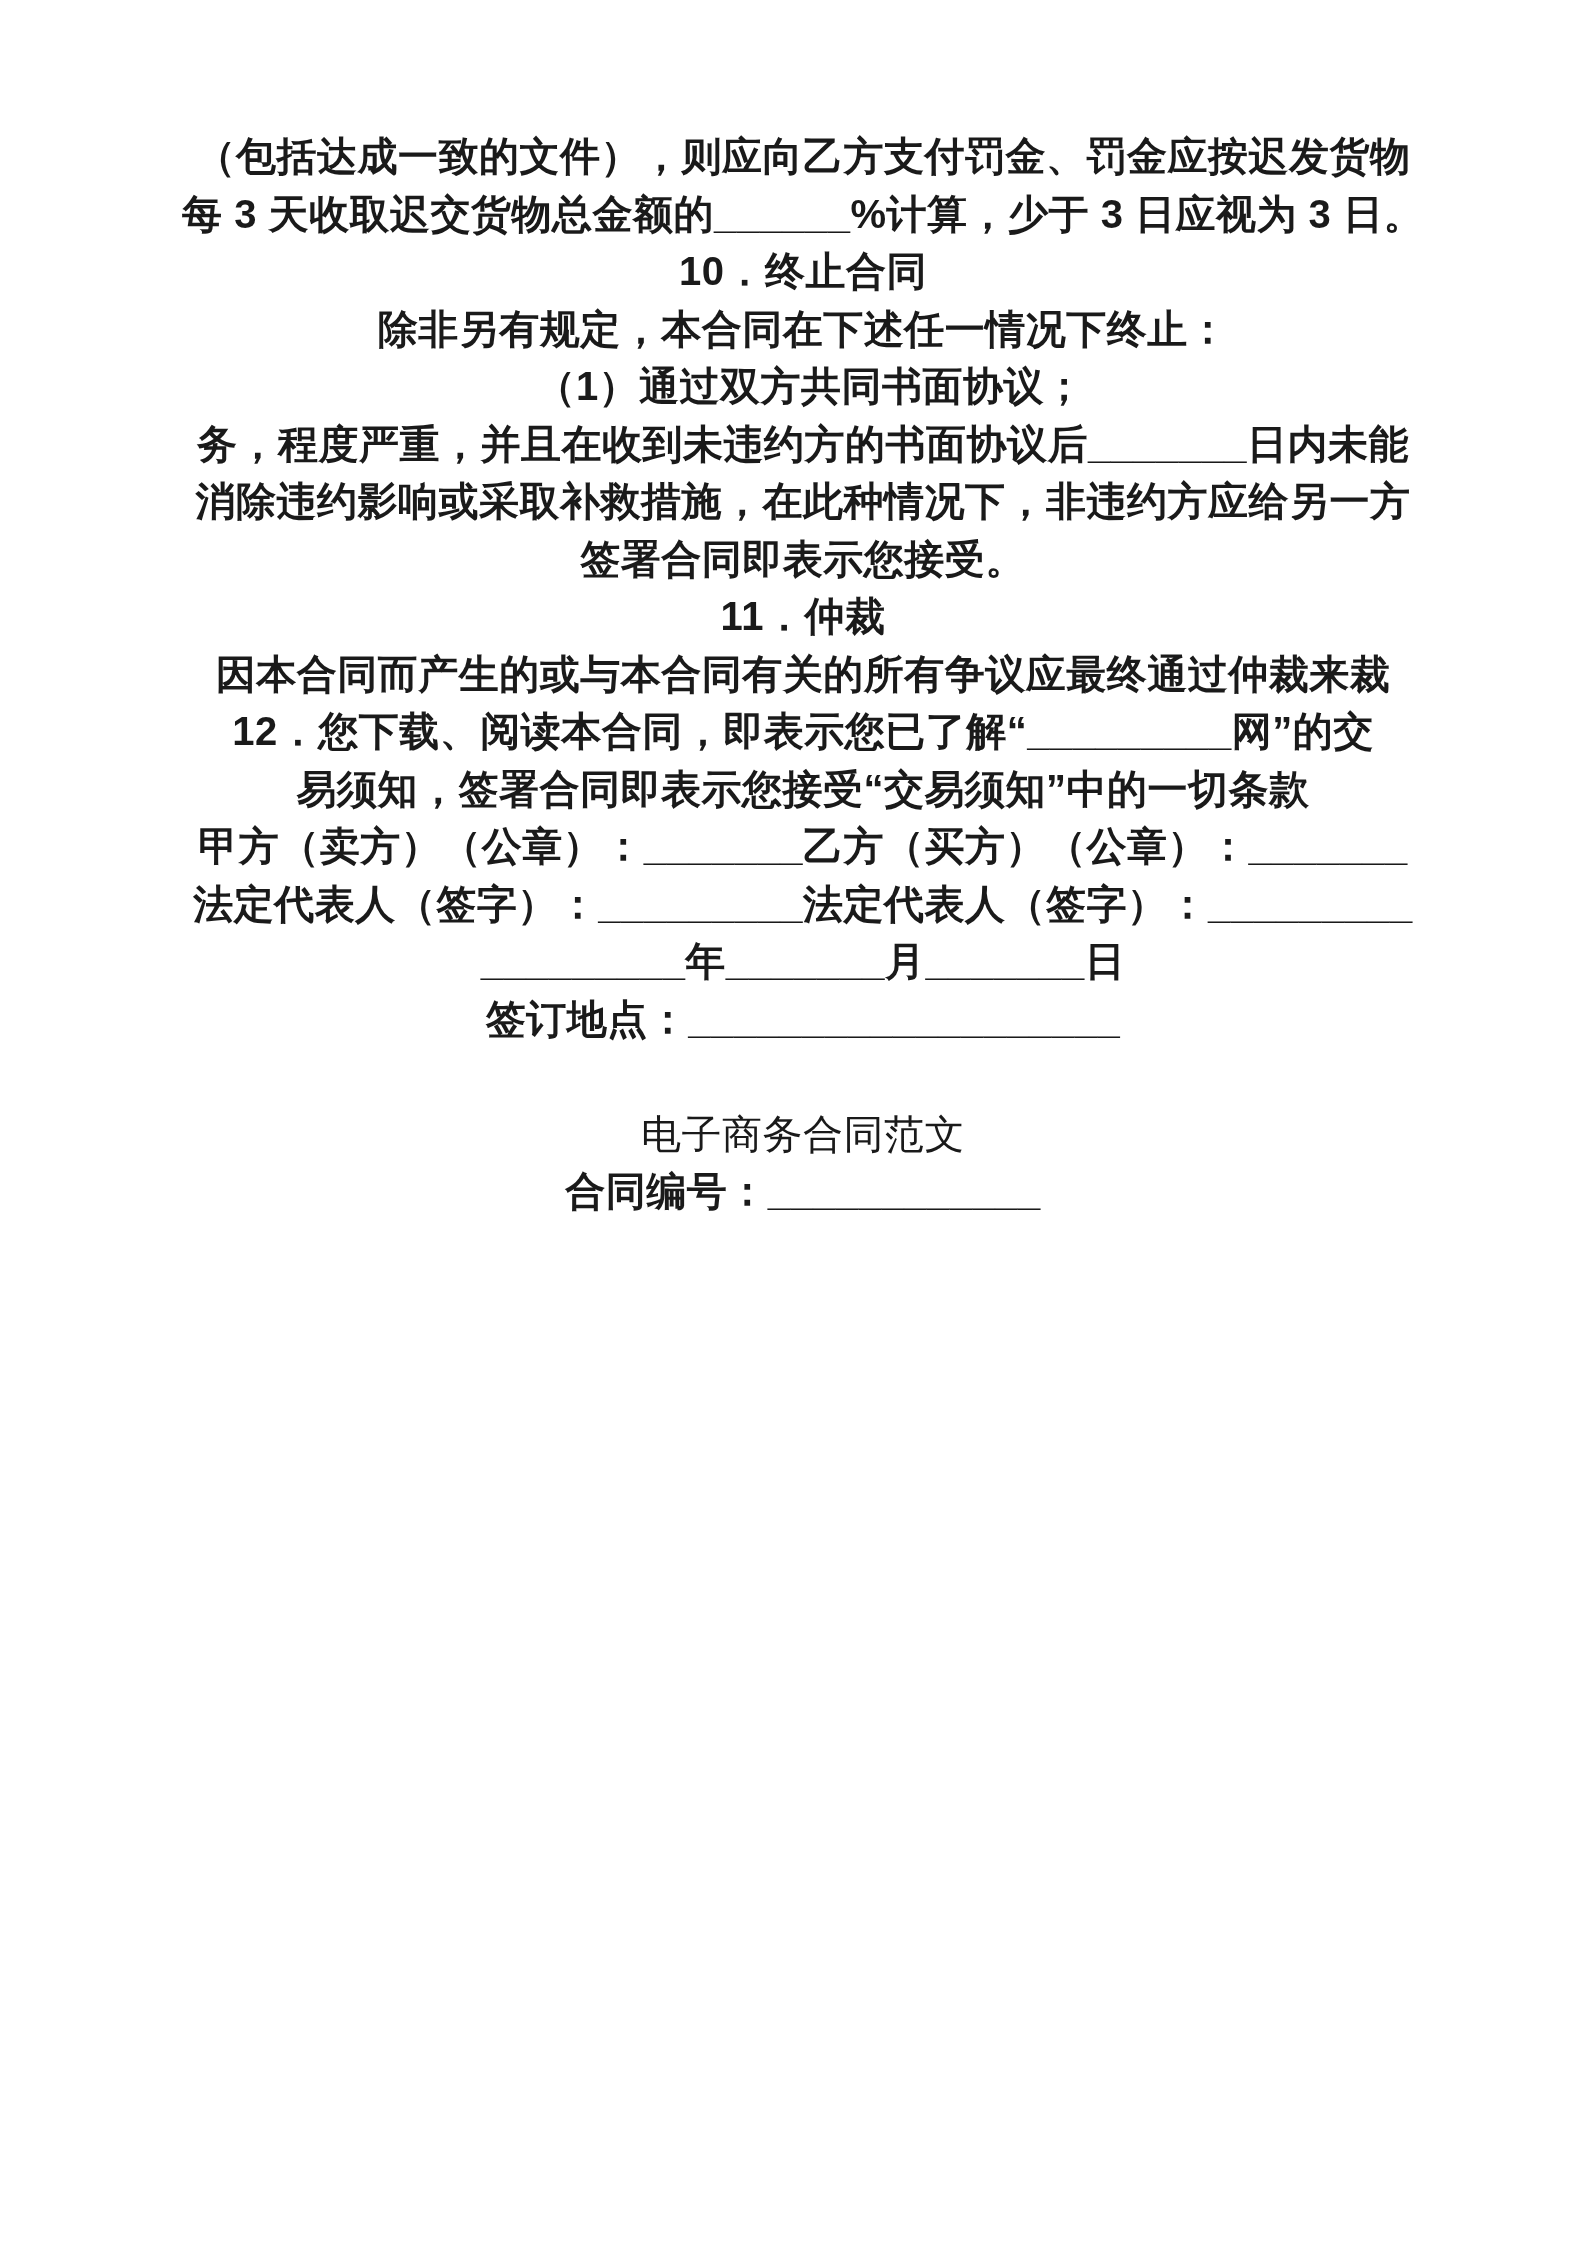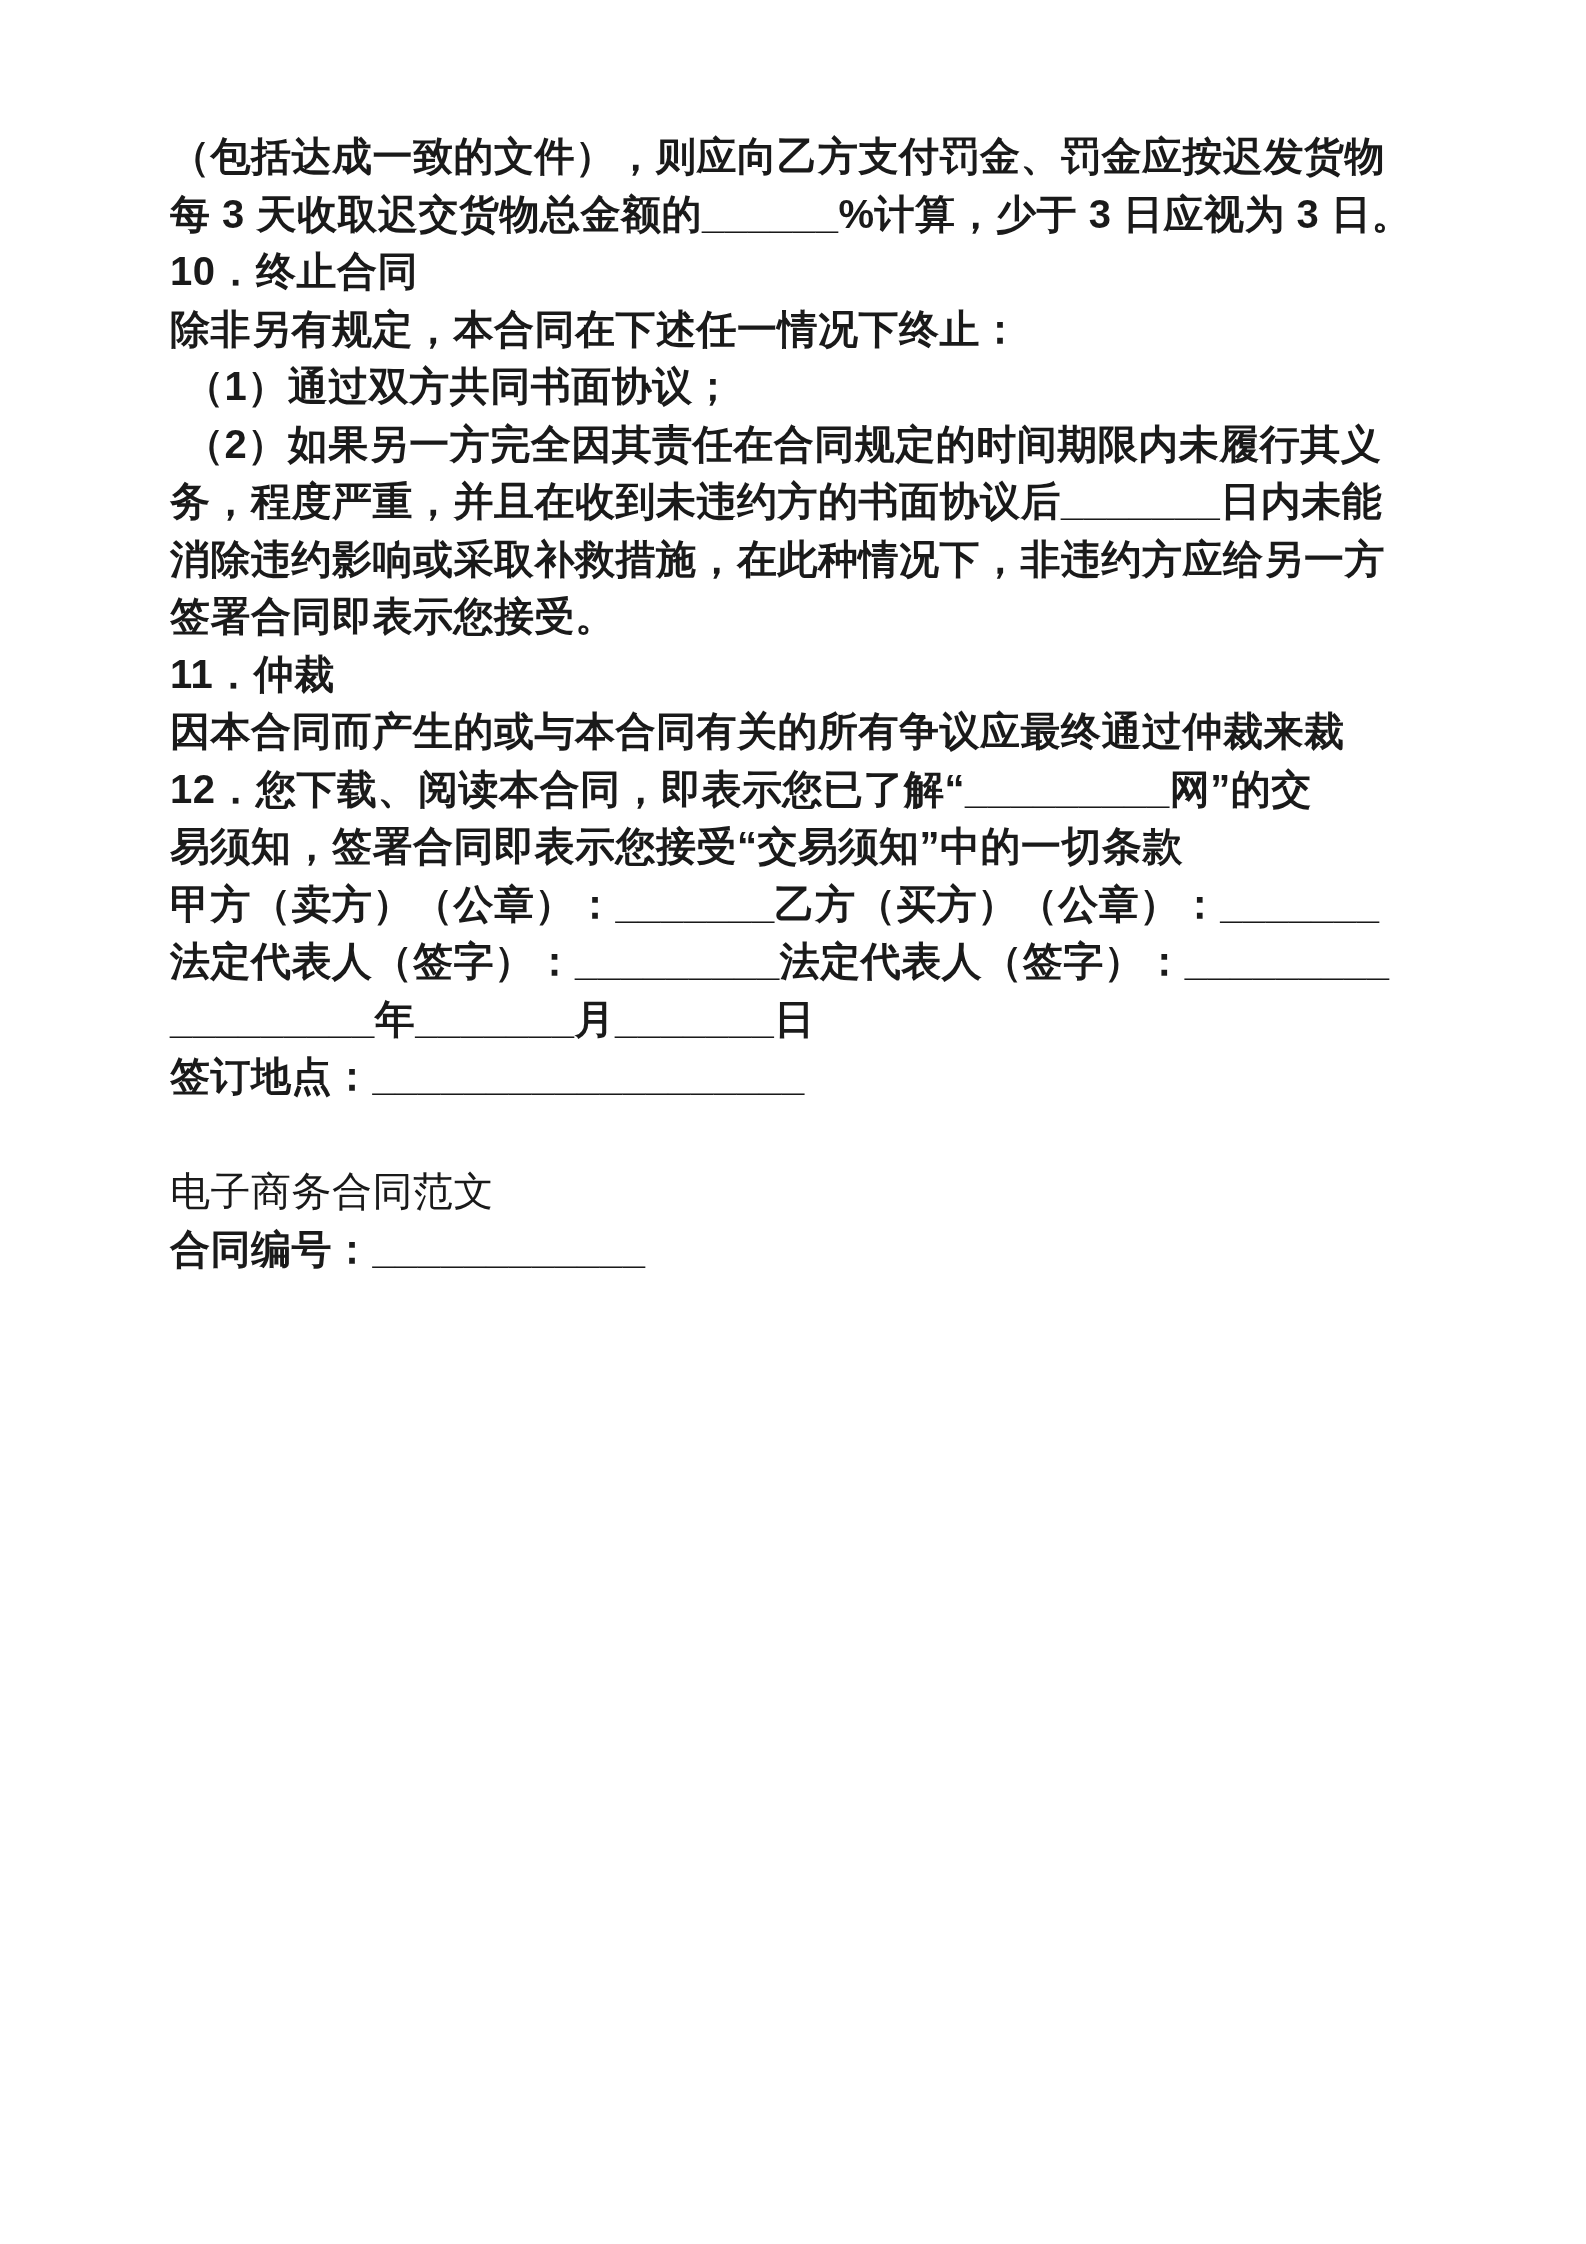--- a/index.html
+++ b/index.html
@@ -10,20 +10,21 @@
     font-family: "Liberation Sans", "DejaVu Sans", sans-serif;
     color: #1a1a1a;
     overflow: hidden;
   }
   .page {
     width: 1586px;
     height: 2244px;
     background: #ffffff;
     padding: 128px 150px 0 170px;
     overflow: hidden;
+    text-align: center;
   }
   .line {
     font-size: 40px;
     height: 57.5px;
     line-height: 57.5px;
     white-space: nowrap;
     font-weight: 600;
     letter-spacing: 0.5px;
   }
   .line.indent { padding-left: 14px; }
@@ -32,21 +33,20 @@
 </style>
 </head>
 <body>
 
 <div class="page">
   <div class="line">（包括达成一致的文件），则应向乙方支付罚金、罚金应按迟发货物</div>
   <div class="line">每 3 天收取迟交货物总金额的______%计算，少于 3 日应视为 3 日。</div>
   <div class="line">10．终止合同</div>
   <div class="line">除非另有规定，本合同在下述任一情况下终止：</div>
   <div class="line indent">（1）通过双方共同书面协议；</div>
-  <div class="line indent">（2）如果另一方完全因其责任在合同规定的时间期限内未履行其义</div>
   <div class="line">务，程度严重，并且在收到未违约方的书面协议后_______日内未能</div>
   <div class="line">消除违约影响或采取补救措施，在此种情况下，非违约方应给另一方</div>
   <div class="line">签署合同即表示您接受。</div>
   <div class="line">11．仲裁</div>
   <div class="line">因本合同而产生的或与本合同有关的所有争议应最终通过仲裁来裁</div>
   <div class="line">12．您下载、阅读本合同，即表示您已了解“_________网”的交</div>
   <div class="line">易须知，签署合同即表示您接受“交易须知”中的一切条款</div>
   <div class="line">甲方（卖方）（公章）：_______乙方（买方）（公章）：_______</div>
   <div class="line">法定代表人（签字）：_________法定代表人（签字）：_________</div>
   <div class="line">_________年_______月_______日</div>

